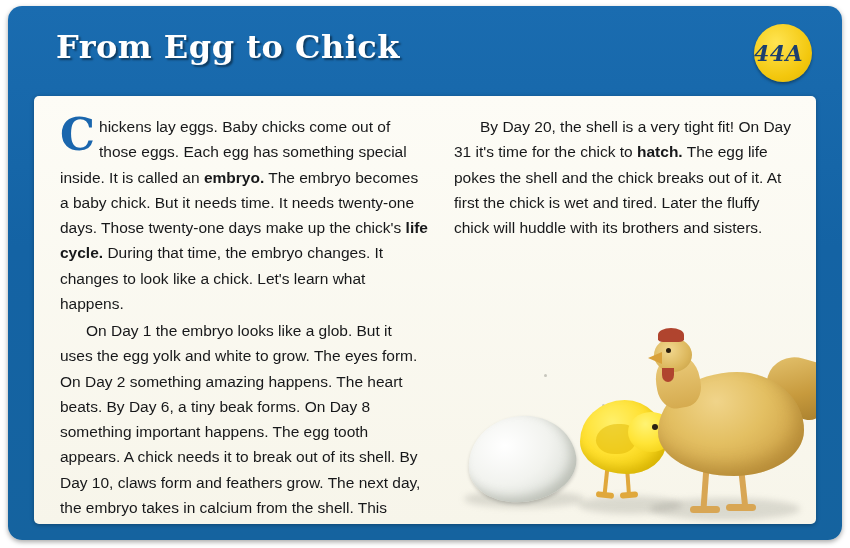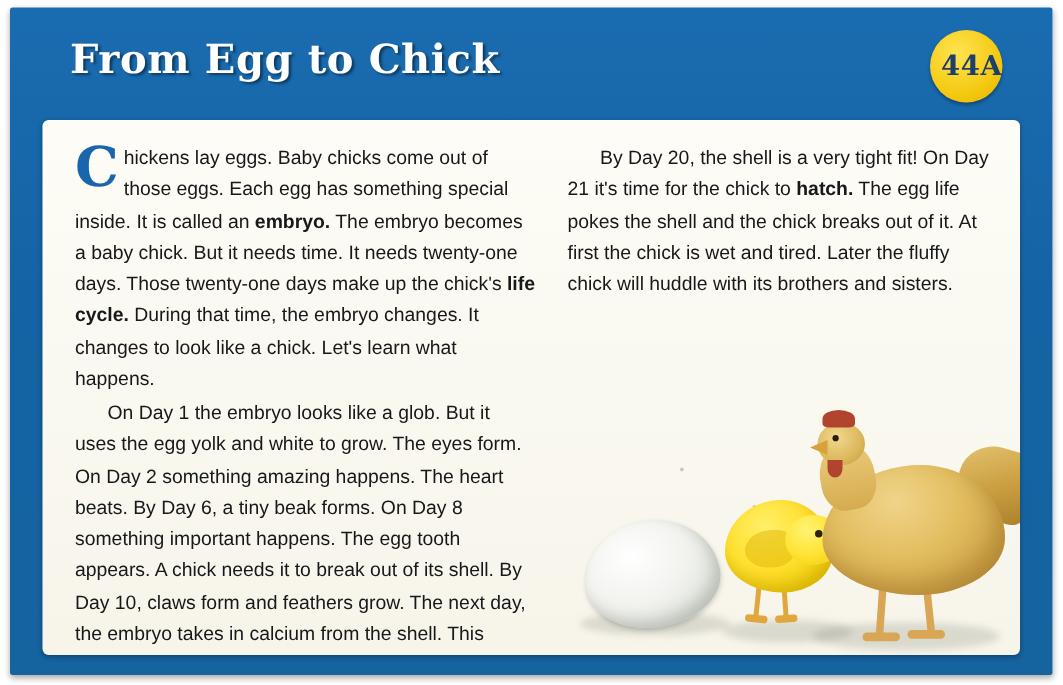--- a/index.html
+++ b/index.html
@@ -15,21 +15,21 @@
   }
 
   .card {
     position: absolute;
     left: 8px;
     top: 6px;
     width: 834px;
     height: 534px;
     background: #1765a8;
     background: linear-gradient(180deg, #1a6cb0 0%, #1463a4 45%, #15639f 100%);
-    border-radius: 2px;
+    border-radius: 14px;
     box-shadow: 0 2px 5px rgba(0,0,0,0.35);
     overflow: hidden;
   }
 
   .card-header {
     position: absolute;
     left: 0;
     top: 0;
     width: 100%;
     height: 92px;
@@ -42,31 +42,32 @@
     font-family: "DejaVu Serif", serif;
     font-weight: bold;
     font-size: 32px;
     letter-spacing: 0.5px;
     color: #ffffff;
     text-shadow: 2px 2px 2px rgba(0,0,0,0.45);
   }
 
   .card-badge {
     position: absolute;
-    right: 40px;
+    right: 30px;
     top: 18px;
     width: 58px;
     height: 58px;
     border-radius: 50%;
     background: #f5cf17;
     background: radial-gradient(circle at 38% 32%, #ffe451 0%, #f3c70d 65%, #e0b505 100%);
     box-shadow: 0 2px 3px rgba(0,0,0,0.35);
     display: flex;
     align-items: center;
-    justify-content: flex-end;
+    justify-content: flex-start;
+    font-style: italic;
   }
   .card-badge span {
     font-family: "DejaVu Serif", serif;
     font-weight: bold;
     font-size: 22px;
     color: #1c3f6e;
     letter-spacing: 0.5px;
   }
 
   .page {
@@ -360,21 +361,21 @@
         <p>
           <span class="dropcap">C</span><span><span>hickens lay eggs. Baby chicks come out of those eggs. Each egg has something special inside. It is called an </span><b>embryo.</b><span> The embryo becomes a baby chick. But it needs time. It needs twenty-one days. Those twenty-one days make up the chick's </span><b>life cycle.</b><span> During that time, the embryo changes. It changes to look like a chick. Let's learn what happens.</span></span>
         </p>
         <p class="indent">
           <span><span>On Day 1 the embryo looks like a glob. But it uses the egg yolk and white to grow. The eyes form. On Day 2 something amazing happens. The heart beats. By Day 6, a tiny beak forms. On Day 8 something important happens. The egg tooth appears. A chick needs it to break out of its shell. By Day 10, claws form and feathers grow. The next day, the embryo takes in calcium from the shell. This helps the bones grow strong. The embryo takes up more space in the egg.</span></span>
         </p>
       </div>
 
       <div class="col col-right">
         <p class="indent">
-          <span><span>By Day 20, the shell is a very tight fit! On Day 21 it's time for the chick to </span><b>hatch.</b><span> The egg life pokes the shell and the chick breaks out of it. At first the chick is wet and tired. Later the fluffy chick will huddle with its brothers and sisters.</span></span>
+          <span><span>By Day 20, the shell is a very tight fit! On Day 31 it's time for the chick to </span><b>hatch.</b><span> The egg life pokes the shell and the chick breaks out of it. At first the chick is wet and tired. Later the fluffy chick will huddle with its brothers and sisters.</span></span>
         </p>
       </div>
 
     </div>
 
     <div class="art">
       <div class="speck" style="left:110px; top:56px;"></div>
       <div class="speck" style="left:168px; top:86px;"></div>
 
       <div class="art-shadow" style="left:30px; top:172px; width:120px; height:18px;"></div>

